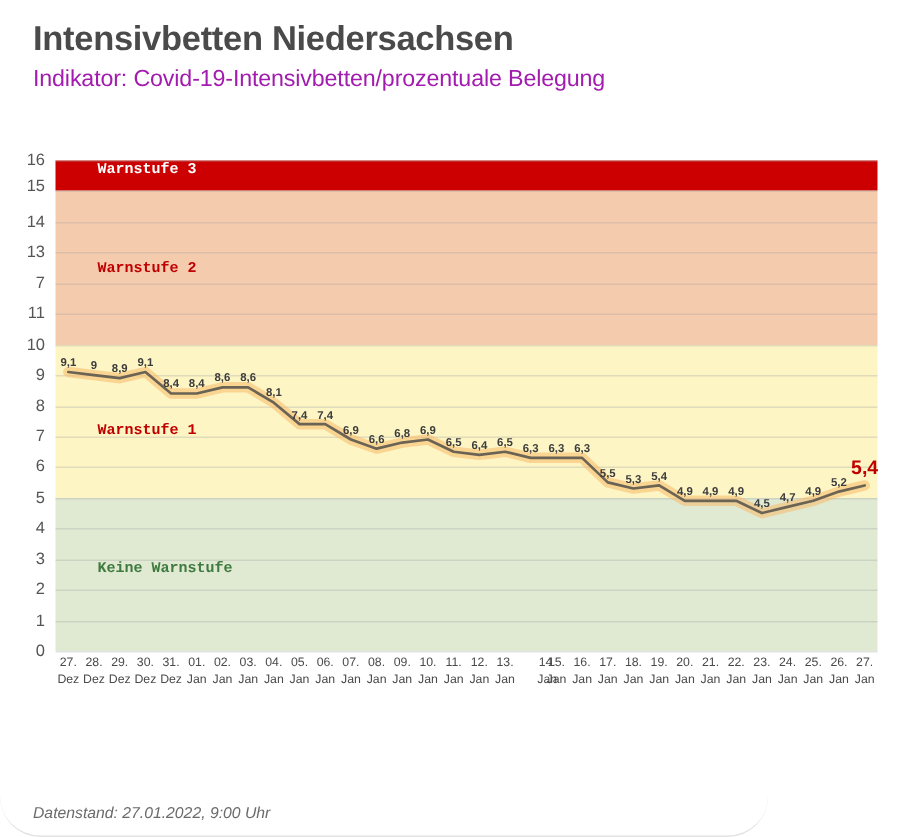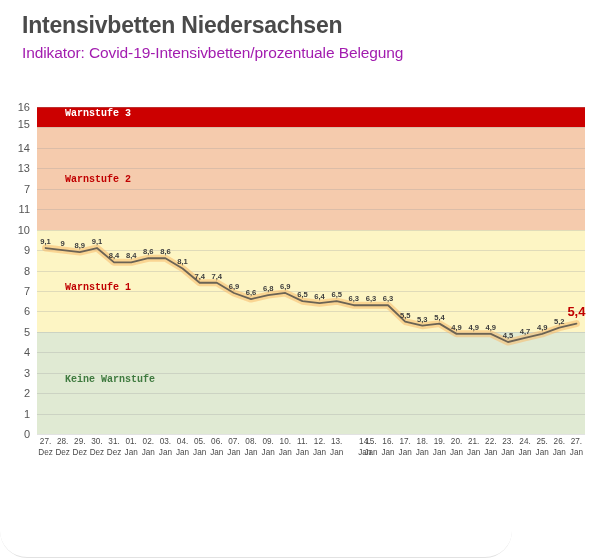--- a/index.html
+++ b/index.html
@@ -201,13 +201,14 @@
       <div class="xlab" style="left: 419.562px;"><span>20.</span><br><span>Jan</span></div>
       <div class="xlab" style="left: 436.688px;"><span>21.</span><br><span>Jan</span></div>
       <div class="xlab" style="left: 453.812px;"><span>22.</span><br><span>Jan</span></div>
       <div class="xlab" style="left: 470.938px;"><span>23.</span><br><span>Jan</span></div>
       <div class="xlab" style="left: 488.062px;"><span>24.</span><br><span>Jan</span></div>
       <div class="xlab" style="left: 505.188px;"><span>25.</span><br><span>Jan</span></div>
       <div class="xlab" style="left: 522.312px;"><span>26.</span><br><span>Jan</span></div>
       <div class="xlab" style="left: 539.438px;"><span>27.</span><br><span>Jan</span></div>
     </div>
 
+  <div id="footer">Datenstand: 27.01.2022, 9:00 Uhr</div>
 </div>
 
 </body></html>

